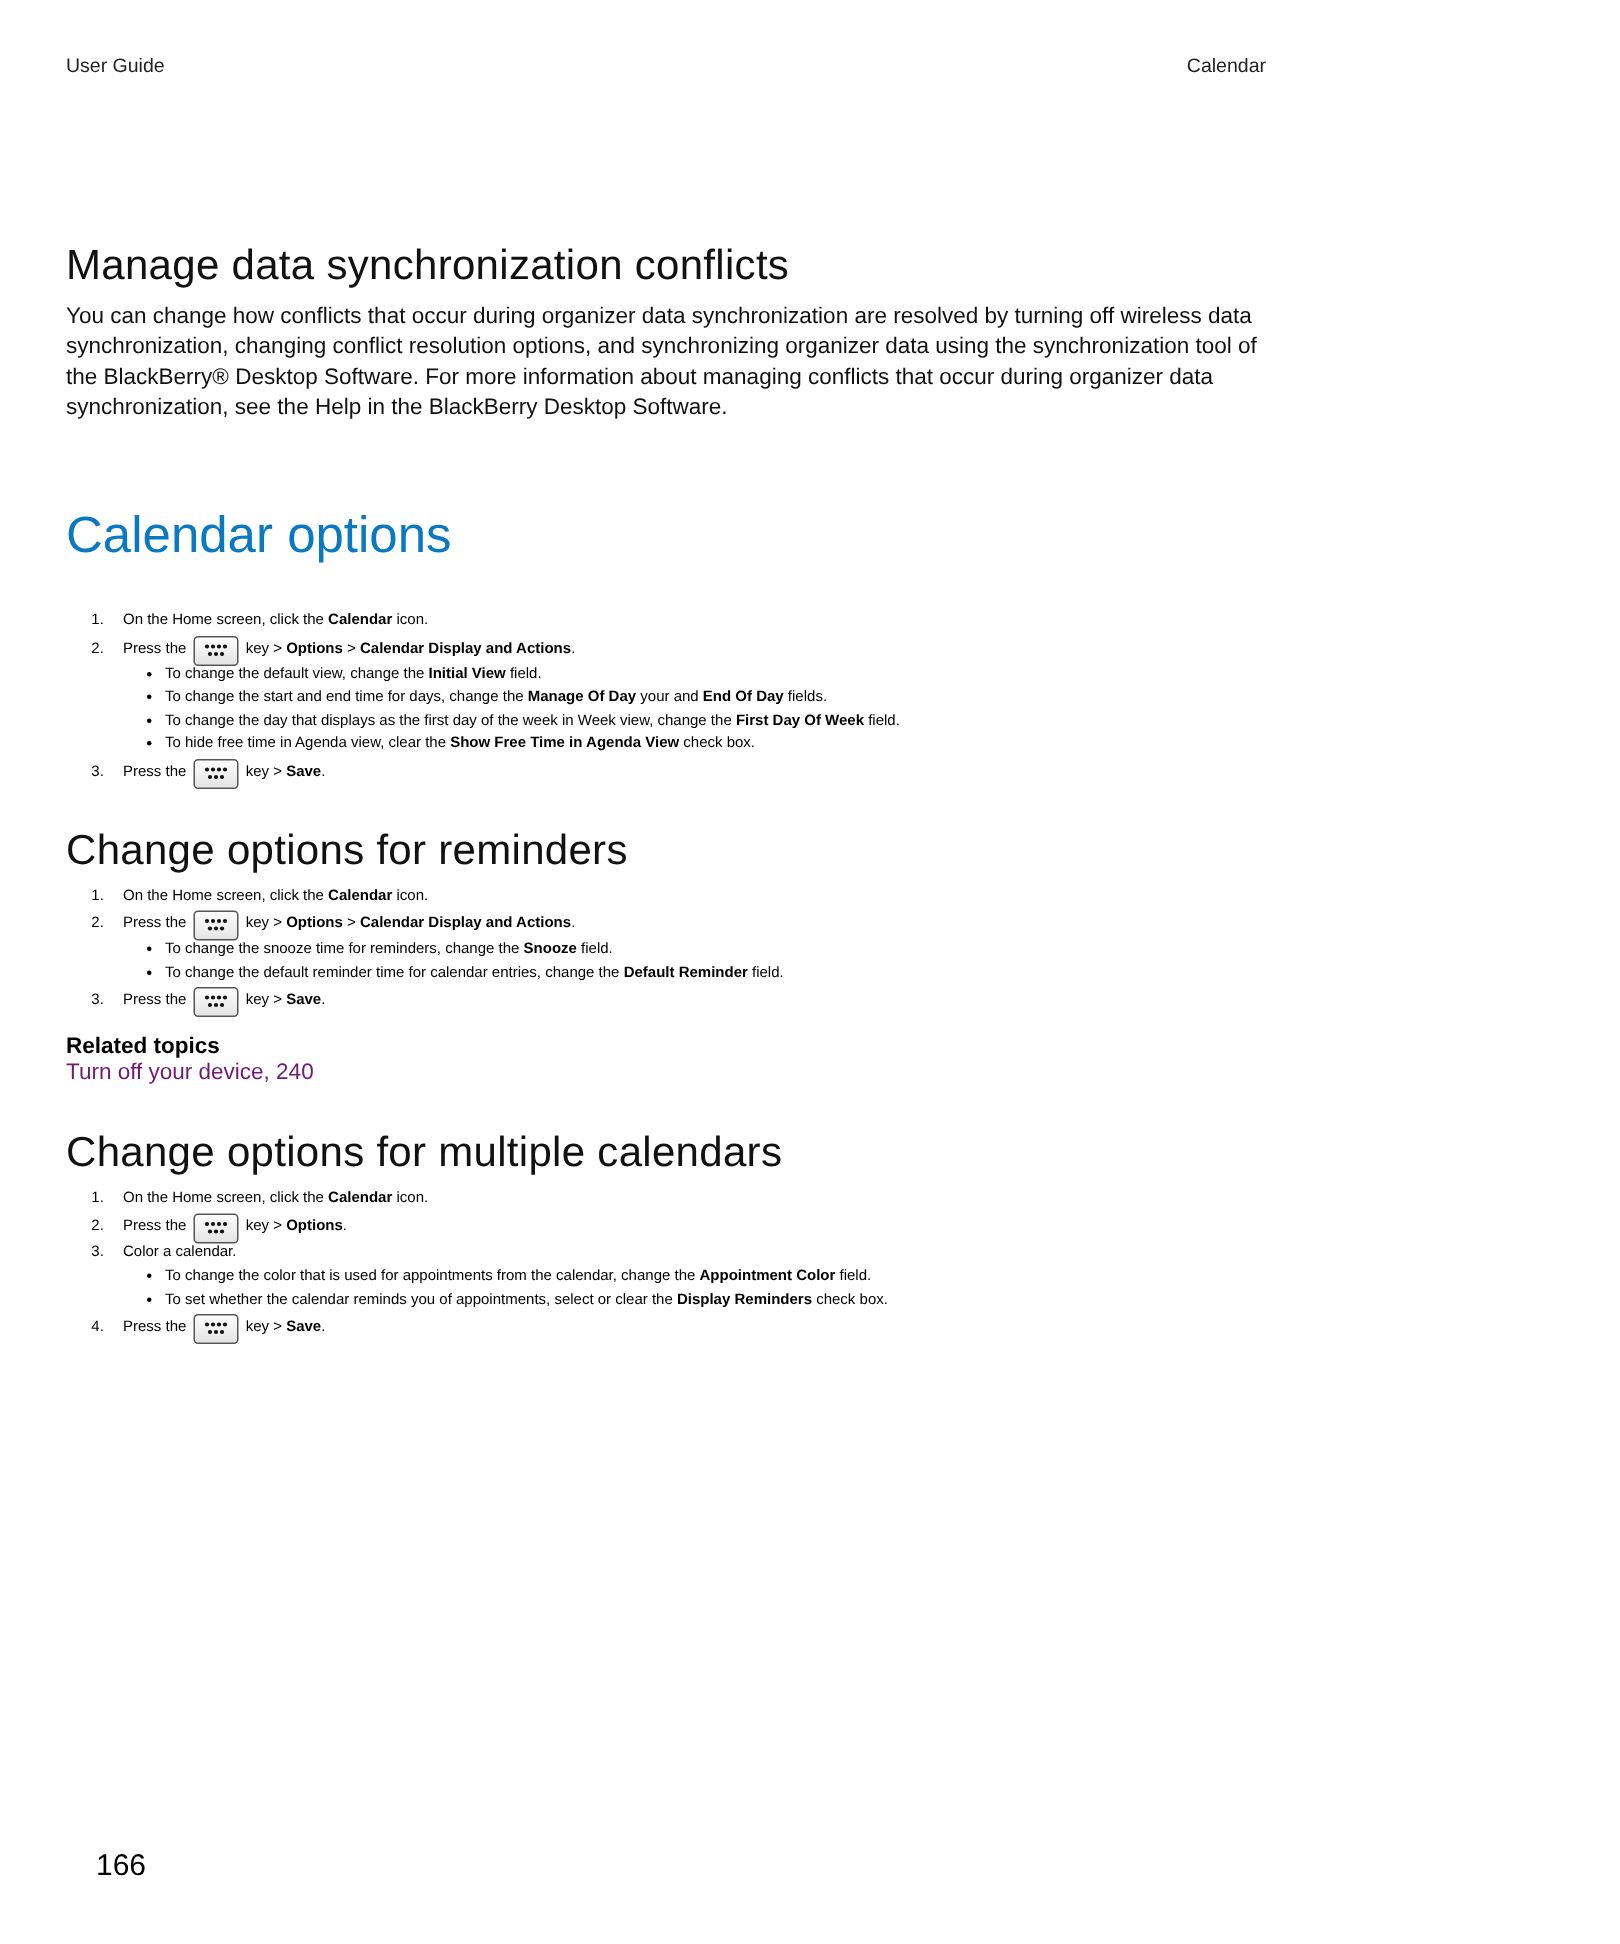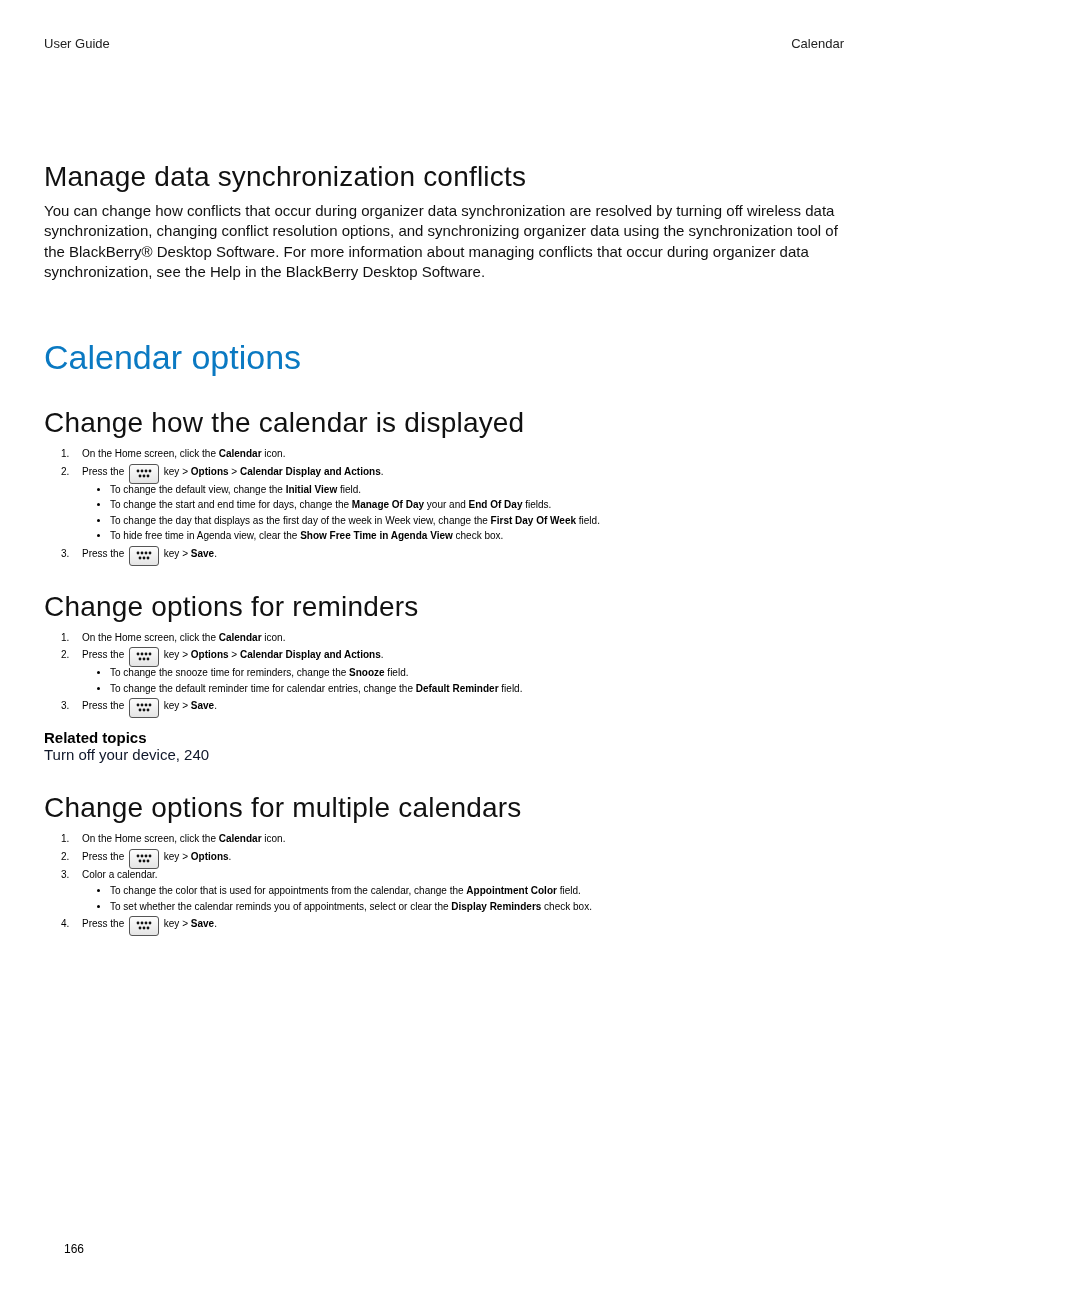--- a/index.html
+++ b/index.html
@@ -78,50 +78,49 @@
     top: 2px; left: 5px;
     width: 18px; height: 14px;
   }
   .bold { font-weight: 700; }
   .related-heading {
     font-weight: 700;
     font-size: 15px;
     margin: 14px 0 0 0;
   }
   a.related-link {
-    color: #0f172a;
+    color: #701a75;
     text-decoration: none;
     font-size: 15px;
   }
   .page-number {
     position: absolute;
     bottom: 40px;
     left: 64px;
-    font-size: 12px;
+    font-size: 20px;
   }
 </style>
 </head>
 <body>
 
 <div class="page">
 
   <div class="header-row">
     <span>User Guide</span>
     <span>Calendar</span>
   </div>
 
   
   <h2 class="section-heading">Manage data synchronization conflicts</h2>
   <p class="body">You can change how conflicts that occur during organizer data synchronization are resolved by turning off wireless data synchronization, changing conflict resolution options, and synchronizing organizer data using the synchronization tool of the BlackBerry® Desktop Software. For more information about managing conflicts that occur during organizer data synchronization, see the Help in the BlackBerry Desktop Software.</p>
 
   
   <h1 class="chapter-heading">Calendar options</h1>
 
   
-  <h2 class="section-heading">Change how the calendar is displayed</h2>
   <ol class="steps">
     <li>
       <span>On the Home screen, click the </span><span class="bold">Calendar</span><span> icon.</span>
     </li>
     <li>
       <span>Press the </span><span class="bb-key"><svg viewBox="0 0 18 14">
             <g fill="#111">
               <circle cx="3" cy="4" r="1.4"></circle>
               <circle cx="7" cy="4" r="1.4"></circle>
               <circle cx="11" cy="4" r="1.4"></circle>

